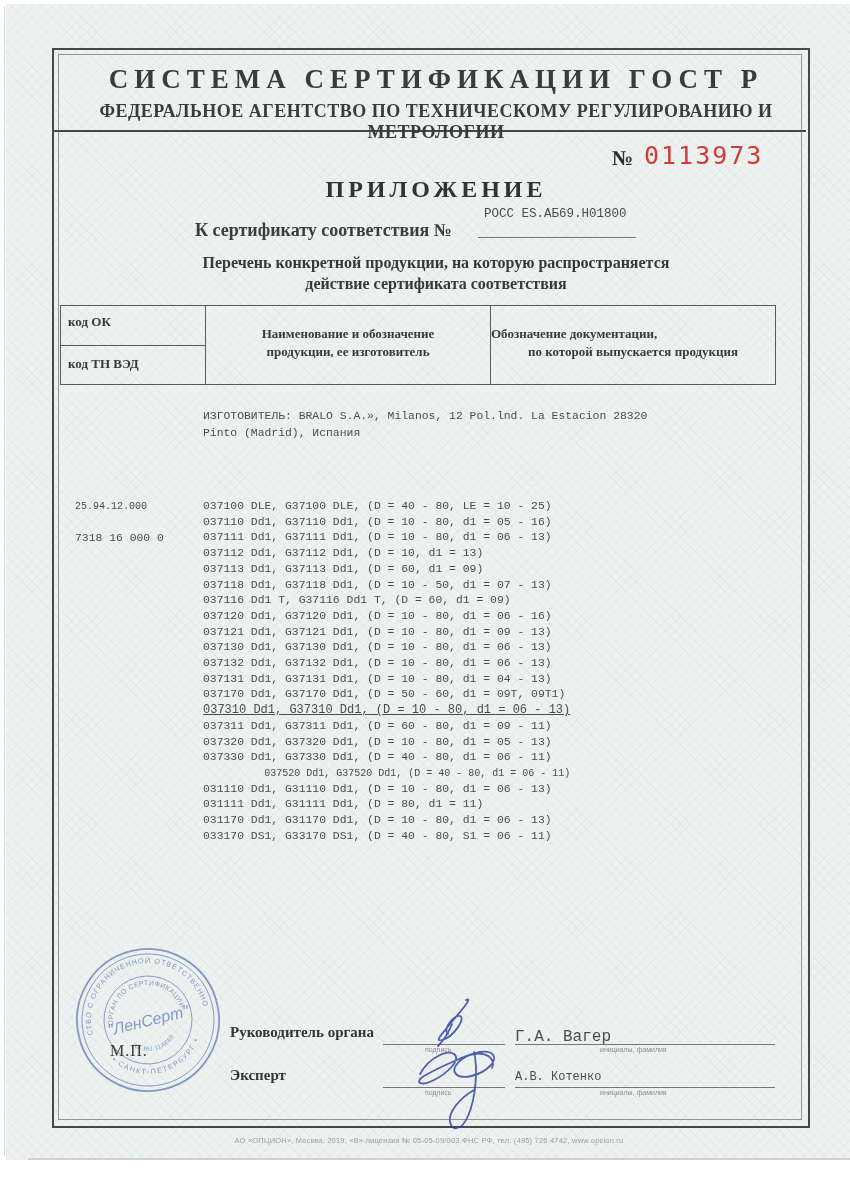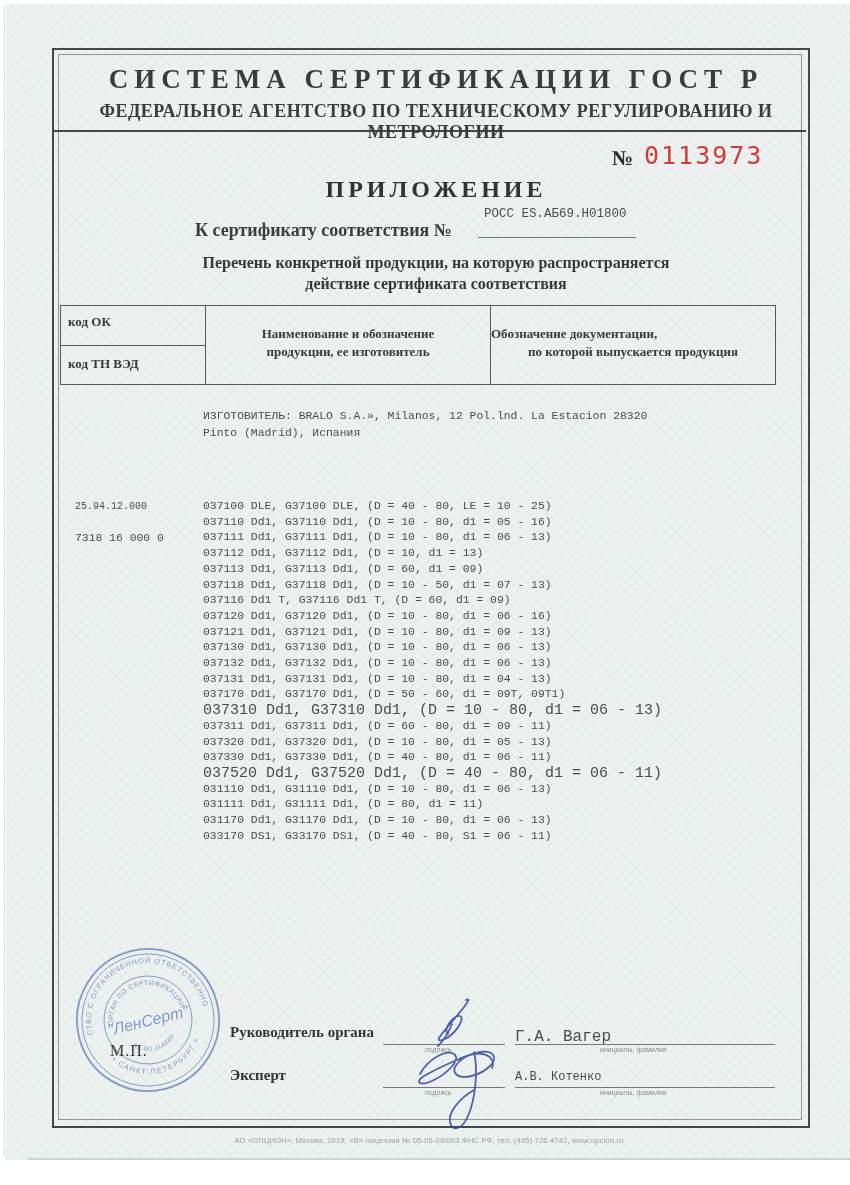--- a/index.html
+++ b/index.html
@@ -101,25 +101,25 @@
     <div class="mono" style="font-size:11.4px;line-height:15.7px;">037112 Dd1, G37112 Dd1, (D = 10, d1 = 13)</div>
     <div class="mono" style="font-size:11.4px;line-height:15.7px;">037113 Dd1, G37113 Dd1, (D = 60, d1 = 09)</div>
     <div class="mono" style="font-size:11.4px;line-height:15.7px;">037118 Dd1, G37118 Dd1, (D = 10 - 50, d1 = 07 - 13)</div>
     <div class="mono" style="font-size:11.4px;line-height:15.7px;">037116 Dd1 T, G37116 Dd1 T, (D = 60, d1 = 09)</div>
     <div class="mono" style="font-size:11.4px;line-height:15.7px;">037120 Dd1, G37120 Dd1, (D = 10 - 80, d1 = 06 - 16)</div>
     <div class="mono" style="font-size:11.4px;line-height:15.7px;">037121 Dd1, G37121 Dd1, (D = 10 - 80, d1 = 09 - 13)</div>
     <div class="mono" style="font-size:11.4px;line-height:15.7px;">037130 Dd1, G37130 Dd1, (D = 10 - 80, d1 = 06 - 13)</div>
     <div class="mono" style="font-size:11.4px;line-height:15.7px;">037132 Dd1, G37132 Dd1, (D = 10 - 80, d1 = 06 - 13)</div>
     <div class="mono" style="font-size:11.4px;line-height:15.7px;">037131 Dd1, G37131 Dd1, (D = 10 - 80, d1 = 04 - 13)</div>
     <div class="mono" style="font-size:11.4px;line-height:15.7px;">037170 Dd1, G37170 Dd1, (D = 50 - 60, d1 = 09T, 09T1)</div>
-    <div class="mono" style="font-size:15px;line-height:15.7px;">037310 Dd1, G37310 Dd1, (D = 10 - 80, d1 = 06 - 13)</div>
+    <div class="mono" style="font-size:12px;line-height:15.7px;text-decoration:underline;">037310 Dd1, G37310 Dd1, (D = 10 - 80, d1 = 06 - 13)</div>
     <div class="mono" style="font-size:11.4px;line-height:15.7px;">037311 Dd1, G37311 Dd1, (D = 60 - 80, d1 = 09 - 11)</div>
     <div class="mono" style="font-size:11.4px;line-height:15.7px;">037320 Dd1, G37320 Dd1, (D = 10 - 80, d1 = 05 - 13)</div>
     <div class="mono" style="font-size:11.4px;line-height:15.7px;">037330 Dd1, G37330 Dd1, (D = 40 - 80, d1 = 06 - 11)</div>
-    <div class="mono" style="font-size:15px;line-height:15.7px;">037520 Dd1, G37520 Dd1, (D = 40 - 80, d1 = 06 - 11)</div>
+    <div class="mono" style="font-size:10px;line-height:15.7px;text-align:right;">037520 Dd1, G37520 Dd1, (D = 40 - 80, d1 = 06 - 11)</div>
     <div class="mono" style="font-size:11.4px;line-height:15.7px;">031110 Dd1, G31110 Dd1, (D = 10 - 80, d1 = 06 - 13)</div>
     <div class="mono" style="font-size:11.4px;line-height:15.7px;">031111 Dd1, G31111 Dd1, (D = 80, d1 = 11)</div>
     <div class="mono" style="font-size:11.4px;line-height:15.7px;">031170 Dd1, G31170 Dd1, (D = 10 - 80, d1 = 06 - 13)</div>
     <div class="mono" style="font-size:11.4px;line-height:15.7px;">033170 DS1, G33170 DS1, (D = 40 - 80, S1 = 06 - 11)</div>
   </div>
 
   <svg class="abs" style="left:72px;top:944px;" width="152" height="152" viewBox="0 0 152 152">
     <g transform="rotate(-14 76 76)" stroke="#5f7cb8" fill="none" opacity="0.75">
       <circle cx="76" cy="76" r="71" stroke-width="1.8"></circle>
       <circle cx="76" cy="76" r="66" stroke-width="0.9"></circle>

